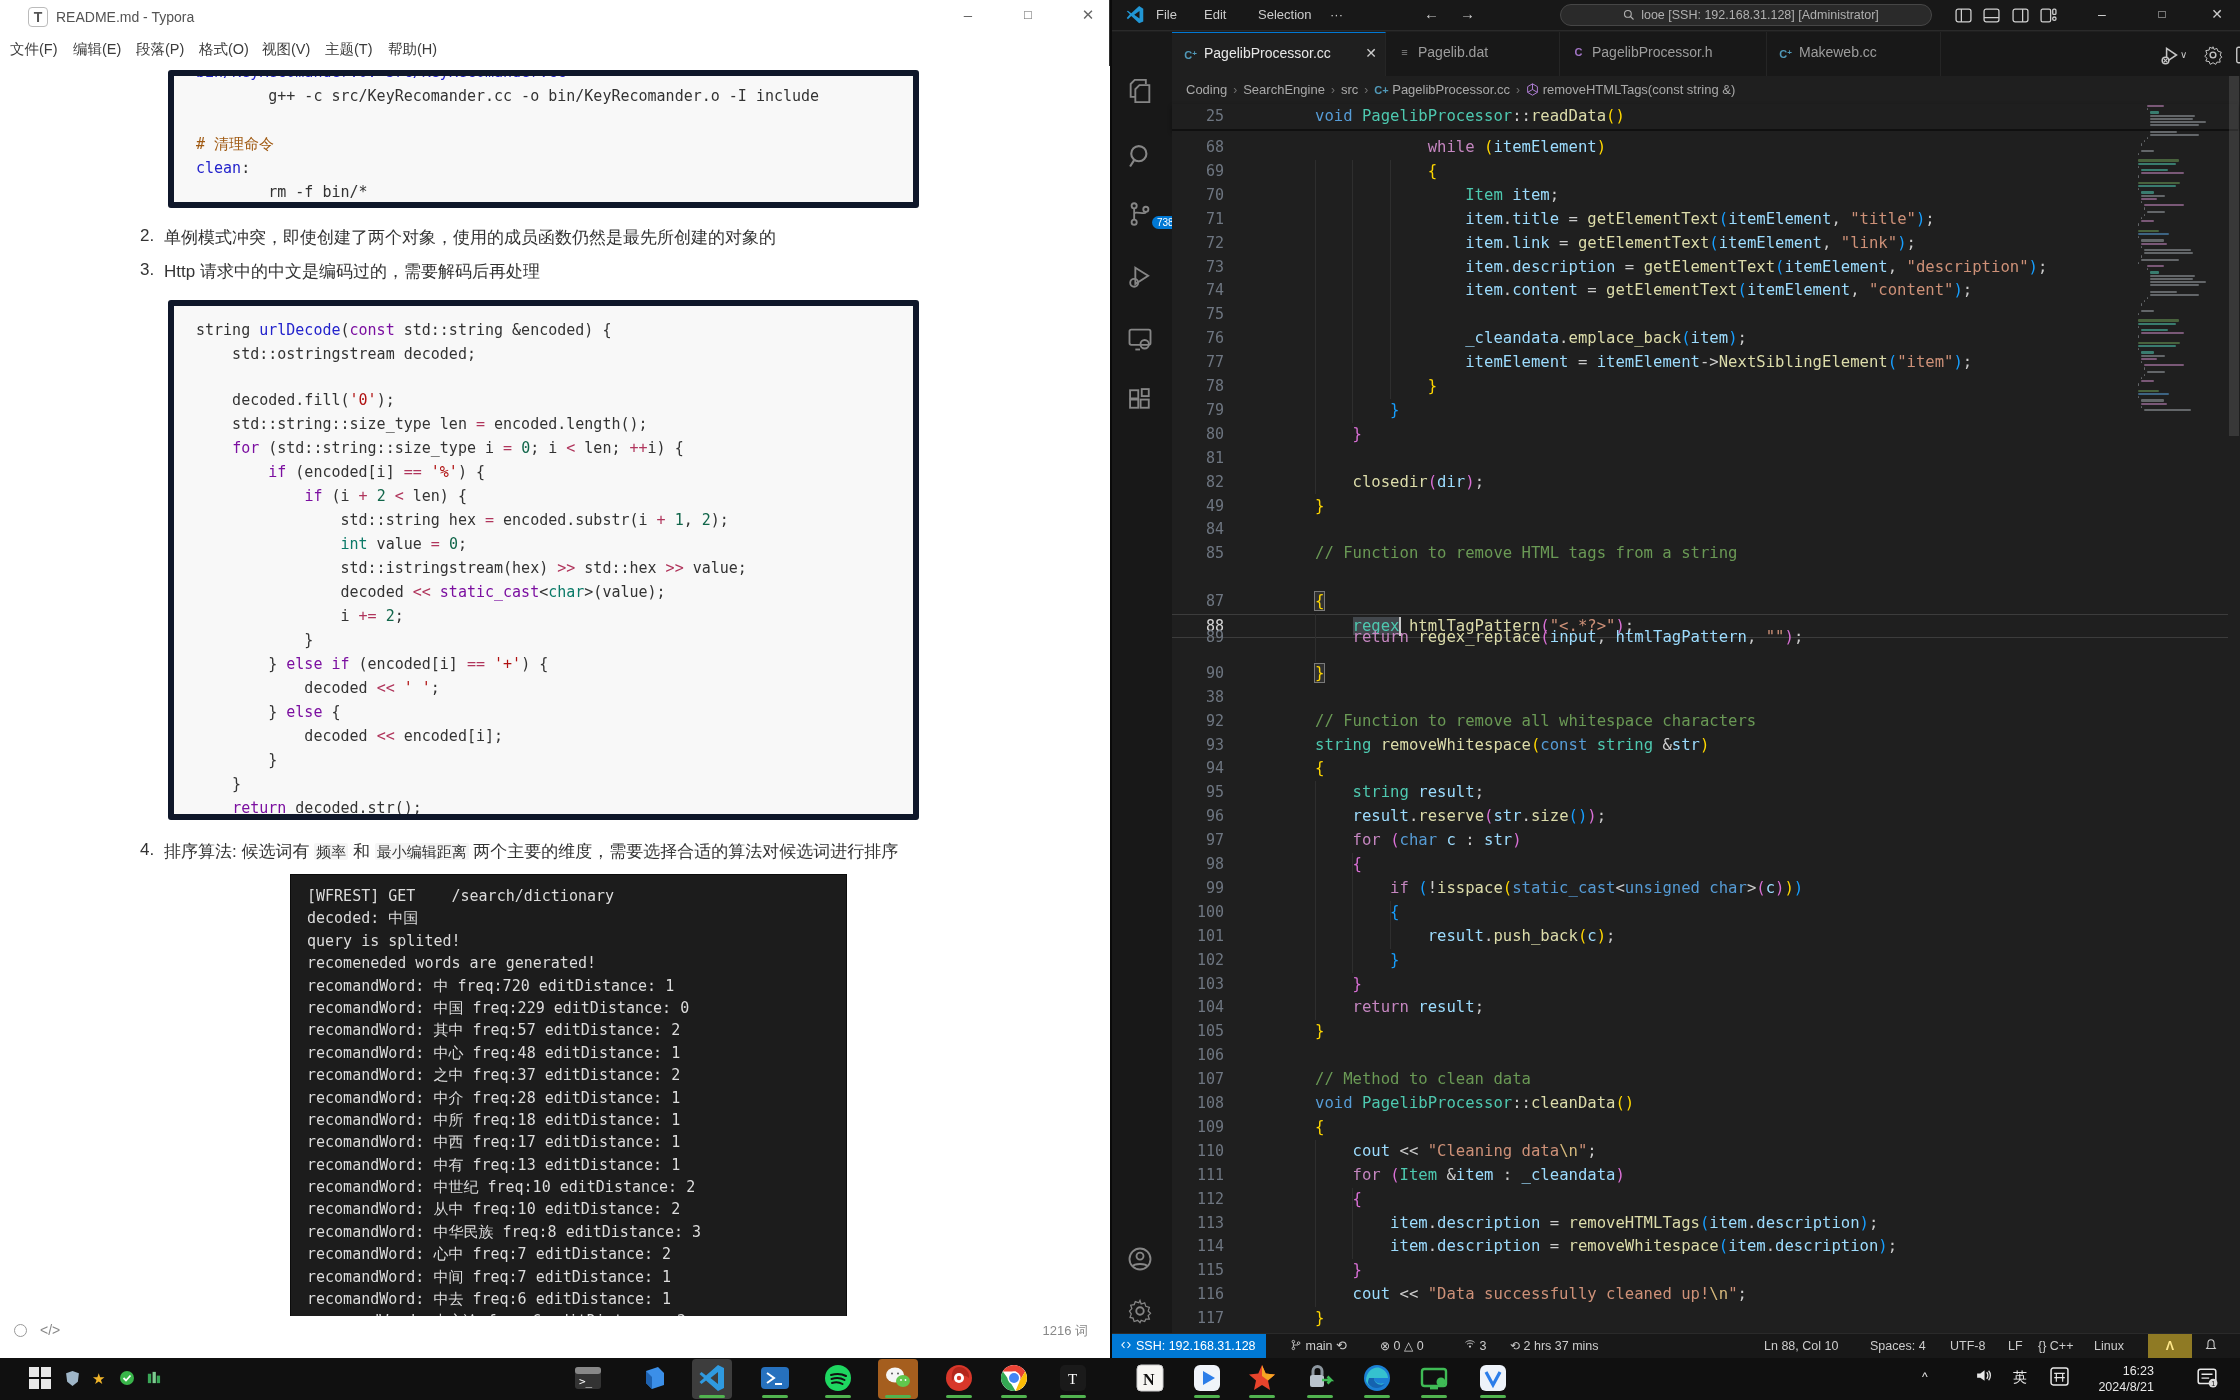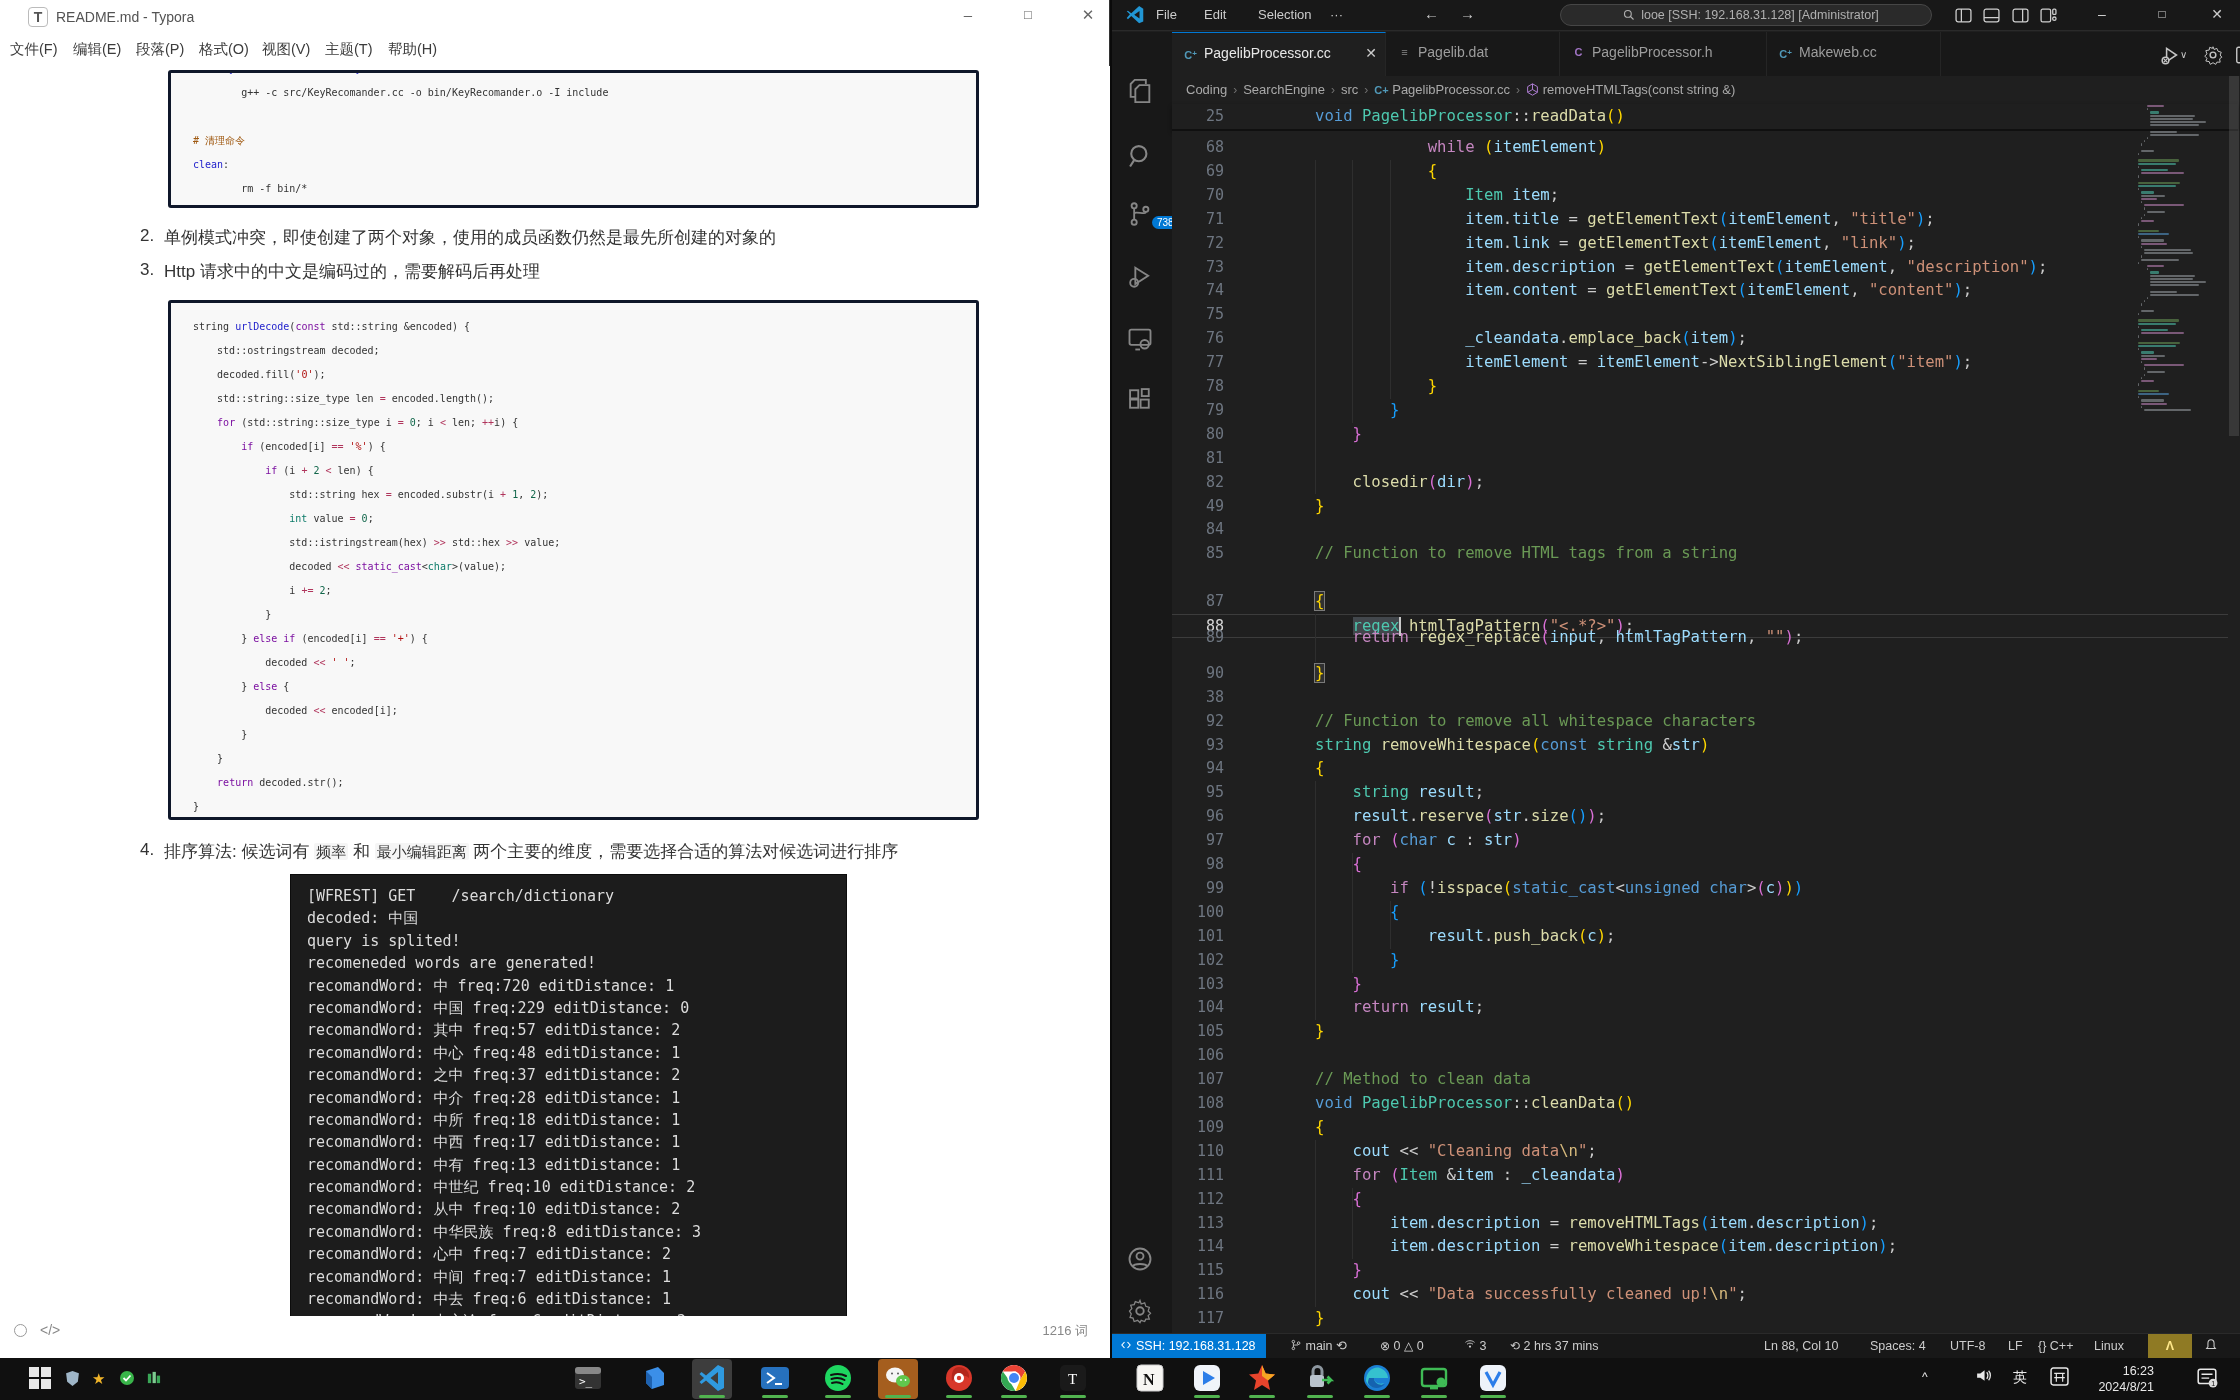--- a/index.html
+++ b/index.html
@@ -7,21 +7,21 @@
   #screen{position:relative;width:2240px;height:1400px;background:#0a0a0a}
   
   #typora{position:absolute;left:0;top:0;width:1110px;height:1358px;background:#fff;border-right:1px solid #333}
   .t-titlebar{position:relative;height:34px;background:#fff}
   .t-logo{position:absolute;left:28px;top:7px;width:20px;height:20px;border:1px solid #bbb;border-radius:4px;color:#555;font-size:14px;font-weight:bold;text-align:center;line-height:19px}
   .t-title{position:absolute;left:56px;top:9px;font-size:14px;color:#535353}
   .t-ctrl{position:absolute;top:0;width:44px;height:32px;color:#666;font-size:15px;text-align:center;line-height:30px}
   .t-menubar{position:relative;height:32px;background:#fff}
   .t-menu-item{position:absolute;top:6px;font-size:14.5px;color:#3c3c3c}
   .t-content{position:absolute;left:0;top:66px;width:1110px;height:1250px;background:#fff;overflow:hidden}
-  .t-codeblock{position:absolute;left:168px;width:811px;background:#f8f8f8;border:3px solid #0f172a;border-radius:3px;font-family:"DejaVu Sans Mono",monospace;font-size:10px;line-height:24px;color:#333;overflow:hidden}
+  .t-codeblock{position:absolute;left:168px;width:751px;background:#f8f8f8;border:6px solid #0f172a;border-radius:3px;font-family:"DejaVu Sans Mono",monospace;font-size:15px;line-height:24px;color:#333;overflow:hidden}
   .t-codeblock pre{font-family:inherit;white-space:pre}
   .tk{color:#7b0fa0}.td{color:#2323cc}.tt{color:#0b7a68}.ts{color:#b01111}.tn{color:#11664a}.to{color:#b0355c}.tc{color:#a05a12}
   .t-li{position:absolute;font-size:17px;color:#333}
   .t-li .num{position:absolute;left:-24px}
   .t-inline-code{font-size:15px;background:#f5f5f5;border-radius:2px;padding:0 2px;color:#333}
   .t-term{position:absolute;left:290px;top:808px;width:557px;height:458px;background:#1c1c1c;border:1px solid #0c0c0c;font-family:"DejaVu Sans Mono",monospace;font-size:15px;line-height:22.4px;color:#dcdcdc;padding:10px 16px;white-space:pre}
   .t-status{position:absolute;left:0;bottom:0;width:1110px;height:42px;background:#fff}
   .t-status .circ{position:absolute;left:14px;top:8px;width:13px;height:13px;border:1.5px solid #999;border-radius:50%}
   .t-status .src{position:absolute;left:40px;top:6px;color:#888;font-size:14px}
   .t-status .wc{position:absolute;right:22px;top:6px;color:#888;font-size:13px}
@@ -107,21 +107,21 @@
             <pre style="height: 24px; line-height: 24px;"><span class="td">clean</span><span>:</span></pre>
             <pre style="height: 24px; line-height: 24px;"><span>        rm -f bin/*</span></pre>
           </div>
         </div>
       <div class="t-li" style="left:164px;top:160px"><span class="num">2.</span><span>单例模式冲突，即使创建了两个对象，使用的成员函数仍然是最先所创建的对象的</span></div>
       <div class="t-li" style="left:164px;top:194px"><span class="num">3.</span><span>Http 请求中的中文是编码过的，需要解码后再处理</span></div>
       <div class="t-codeblock" id="ty-block2" style="top:234px;height:520px;padding:12px 0">
           <div style="margin-top: 0px; padding-left: 22px;">
             <pre style="height: 24px; line-height: 24px;"><span>string </span><span class="td">urlDecode</span><span>(</span><span class="tk">const</span><span> std::string &amp;encoded) {</span></pre>
             <pre style="height: 24px; line-height: 24px;"><span>    std::ostringstream decoded;</span></pre>
-            <pre style="height: 24px; line-height: 24px;"><span>    decoded.fill(</span><span class="ts">'0'</span><span>);</span></pre>
+            <pre style="height: 24px; line-height: 24px; margin-top: 22px;"><span>    decoded.fill(</span><span class="ts">'0'</span><span>);</span></pre>
             <pre style="height: 24px; line-height: 24px;"><span>    std::string::size_type len </span><span class="to">=</span><span> encoded.length();</span></pre>
             <pre style="height: 24px; line-height: 24px;"><span>    </span><span class="tk">for</span><span> (std::string::size_type i </span><span class="to">=</span><span> </span><span class="tn">0</span><span>; i </span><span class="to">&lt;</span><span> len; </span><span class="to">++</span><span>i) {</span></pre>
             <pre style="height: 24px; line-height: 24px;"><span>        </span><span class="tk">if</span><span> (encoded[i] </span><span class="to">==</span><span> </span><span class="ts">'%'</span><span>) {</span></pre>
             <pre style="height: 24px; line-height: 24px;"><span>            </span><span class="tk">if</span><span> (i </span><span class="to">+</span><span> </span><span class="tn">2</span><span> </span><span class="to">&lt;</span><span> len) {</span></pre>
             <pre style="height: 24px; line-height: 24px;"><span>                std::string hex </span><span class="to">=</span><span> encoded.substr(i </span><span class="to">+</span><span> </span><span class="tn">1</span><span>, </span><span class="tn">2</span><span>);</span></pre>
             <pre style="height: 24px; line-height: 24px;"><span>                </span><span class="tt">int</span><span> value </span><span class="to">=</span><span> </span><span class="tn">0</span><span>;</span></pre>
             <pre style="height: 24px; line-height: 24px;"><span>                std::istringstream(hex) </span><span class="to">&gt;&gt;</span><span> std::hex </span><span class="to">&gt;&gt;</span><span> value;</span></pre>
             <pre style="height: 24px; line-height: 24px;"><span>                decoded </span><span class="to">&lt;&lt;</span><span> </span><span class="tk">static_cast</span><span>&lt;</span><span class="tt">char</span><span>&gt;(value);</span></pre>
             <pre style="height: 24px; line-height: 24px;"><span>                i </span><span class="to">+=</span><span> </span><span class="tn">2</span><span>;</span></pre>
             <pre style="height: 24px; line-height: 24px;"><span>            }</span></pre>

